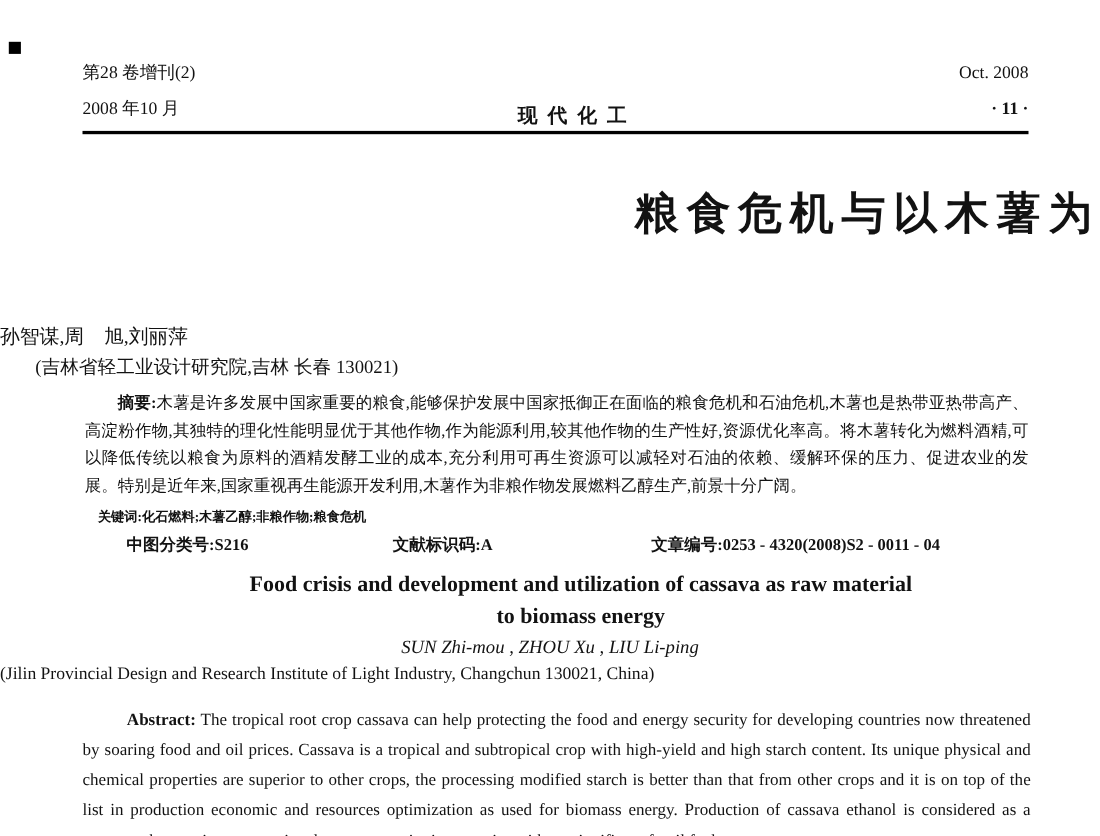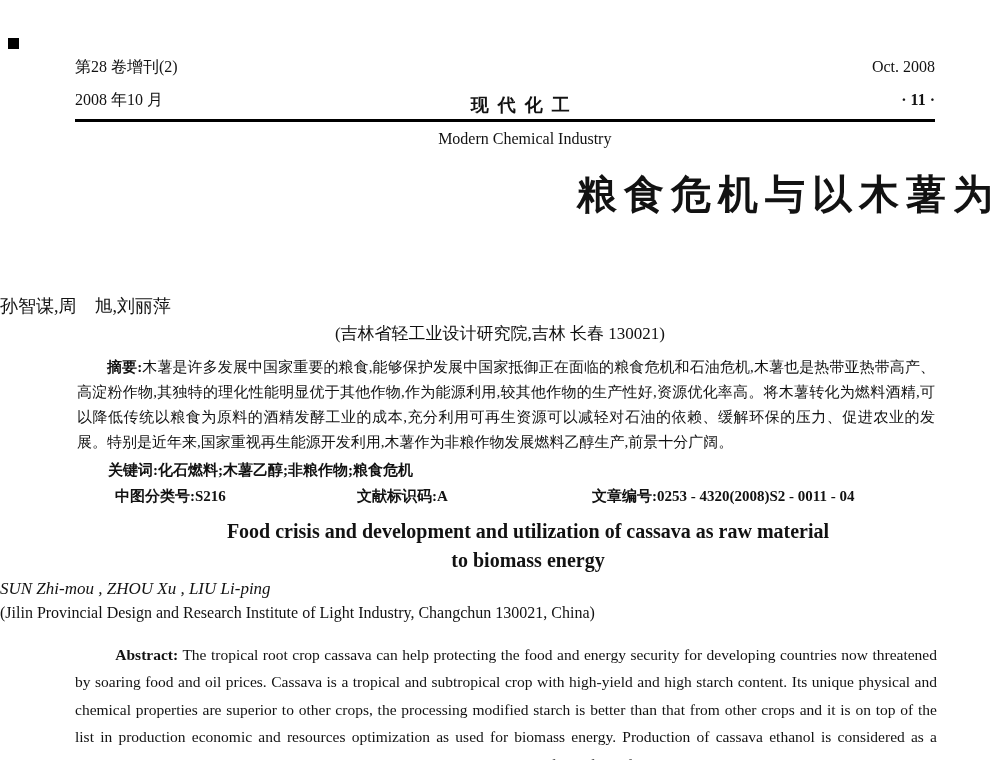--- a/index.html
+++ b/index.html
@@ -14,59 +14,58 @@
   .h-center .cn { font-size:18px; font-weight:bold; letter-spacing:9px; line-height:33px;margin-top:39px; }
   .h-center .en { font-size:16px; line-height:33px; }
   .h-right { text-align:right; font-size:16px; line-height:33px; white-space:nowrap; }
   .h-right .pg { font-weight:bold; }
 
   .header-rule { position:absolute; left:75px; top:119px; width:860px; height:3px; background:#000; }
 
   .title-cn { position:absolute; left:0; top:169px; width:100%; text-align:right;
               font-weight:bold; font-size:40px; line-height:57px; letter-spacing:7px;font-family:Liberation Mono, monospace; }
   .authors-cn { position:absolute; left:0; top:294px; width:100%; text-align:left; font-size:18px; }
-  .aff-cn { position:absolute; left:0; top:322px; width:100%; text-align:center; font-size:17px; }
+  .aff-cn { position:absolute; left:0; top:322px; width:100%; text-align:left; font-size:17px;padding-left:32px; }
 
   .abstract-cn { position:absolute; left:77px; top:355px; width:858px;
                  font-size:15px; line-height:25px; text-align:justify; text-indent:2em; }
   .bold { font-weight:bold; }
 
-  .keywords { position:absolute; left:78px; top:458px; width:858px;
-              font-size:15px; line-height:25px; font-weight:bold; text-indent:2em; }
+  .keywords { position:absolute; left:65px; top:458px; width:858px;
+              font-size:12px; line-height:25px; font-weight:bold; text-indent:2em; }
 
   .clc-row { position:absolute; left:77px; top:484px; width:858px; height:25px;
              font-size:15px; line-height:25px; font-weight:bold; }
   .clc-row .c1 { position:absolute; left:38px; }
   .clc-row .c2 { position:absolute; left:280px; }
   .clc-row .c3 { position:absolute; left:515px; }
 
   .title-en { position:absolute; left:0; top:517px; width:100%; text-align:center;
               font-weight:bold; font-size:20px; line-height:29px;margin-left:28px; }
-  .authors-en { position:absolute; left:0; top:579px; width:100%; text-align:left;
+  .authors-en { position:absolute; left:0; top:579px; width:100%; text-align:center;
                 font-size:17px; font-style:italic; }
   .aff-en { position:absolute; left:0; top:604px; width:100%; font-size:16px; }
 
   .abstract-en { position:absolute; left:75px; top:641px; width:862px;
                  font-size:15.5px; line-height:27.4px; text-align:justify; text-indent:2.6em; }
 </style>
 </head>
 <body>
 
 <div>
 
   <div class="scan-artifact"></div>
 
   <div class="journal-header">
     <div class="h-left">
       <div>第28 卷增刊(2)</div>
       <div>2008 年10 月</div>
     </div>
     <div class="h-center">
       <div class="cn">现代化工</div>
-      <div class="en">Modern Chemical Industry</div>
     </div>
     <div class="h-right">
       <div>Oct. 2008</div>
       <div class="pg">· 11 ·</div>
     </div>
   </div>
 
   <div class="header-rule"></div>
 
   <div class="title-cn">

